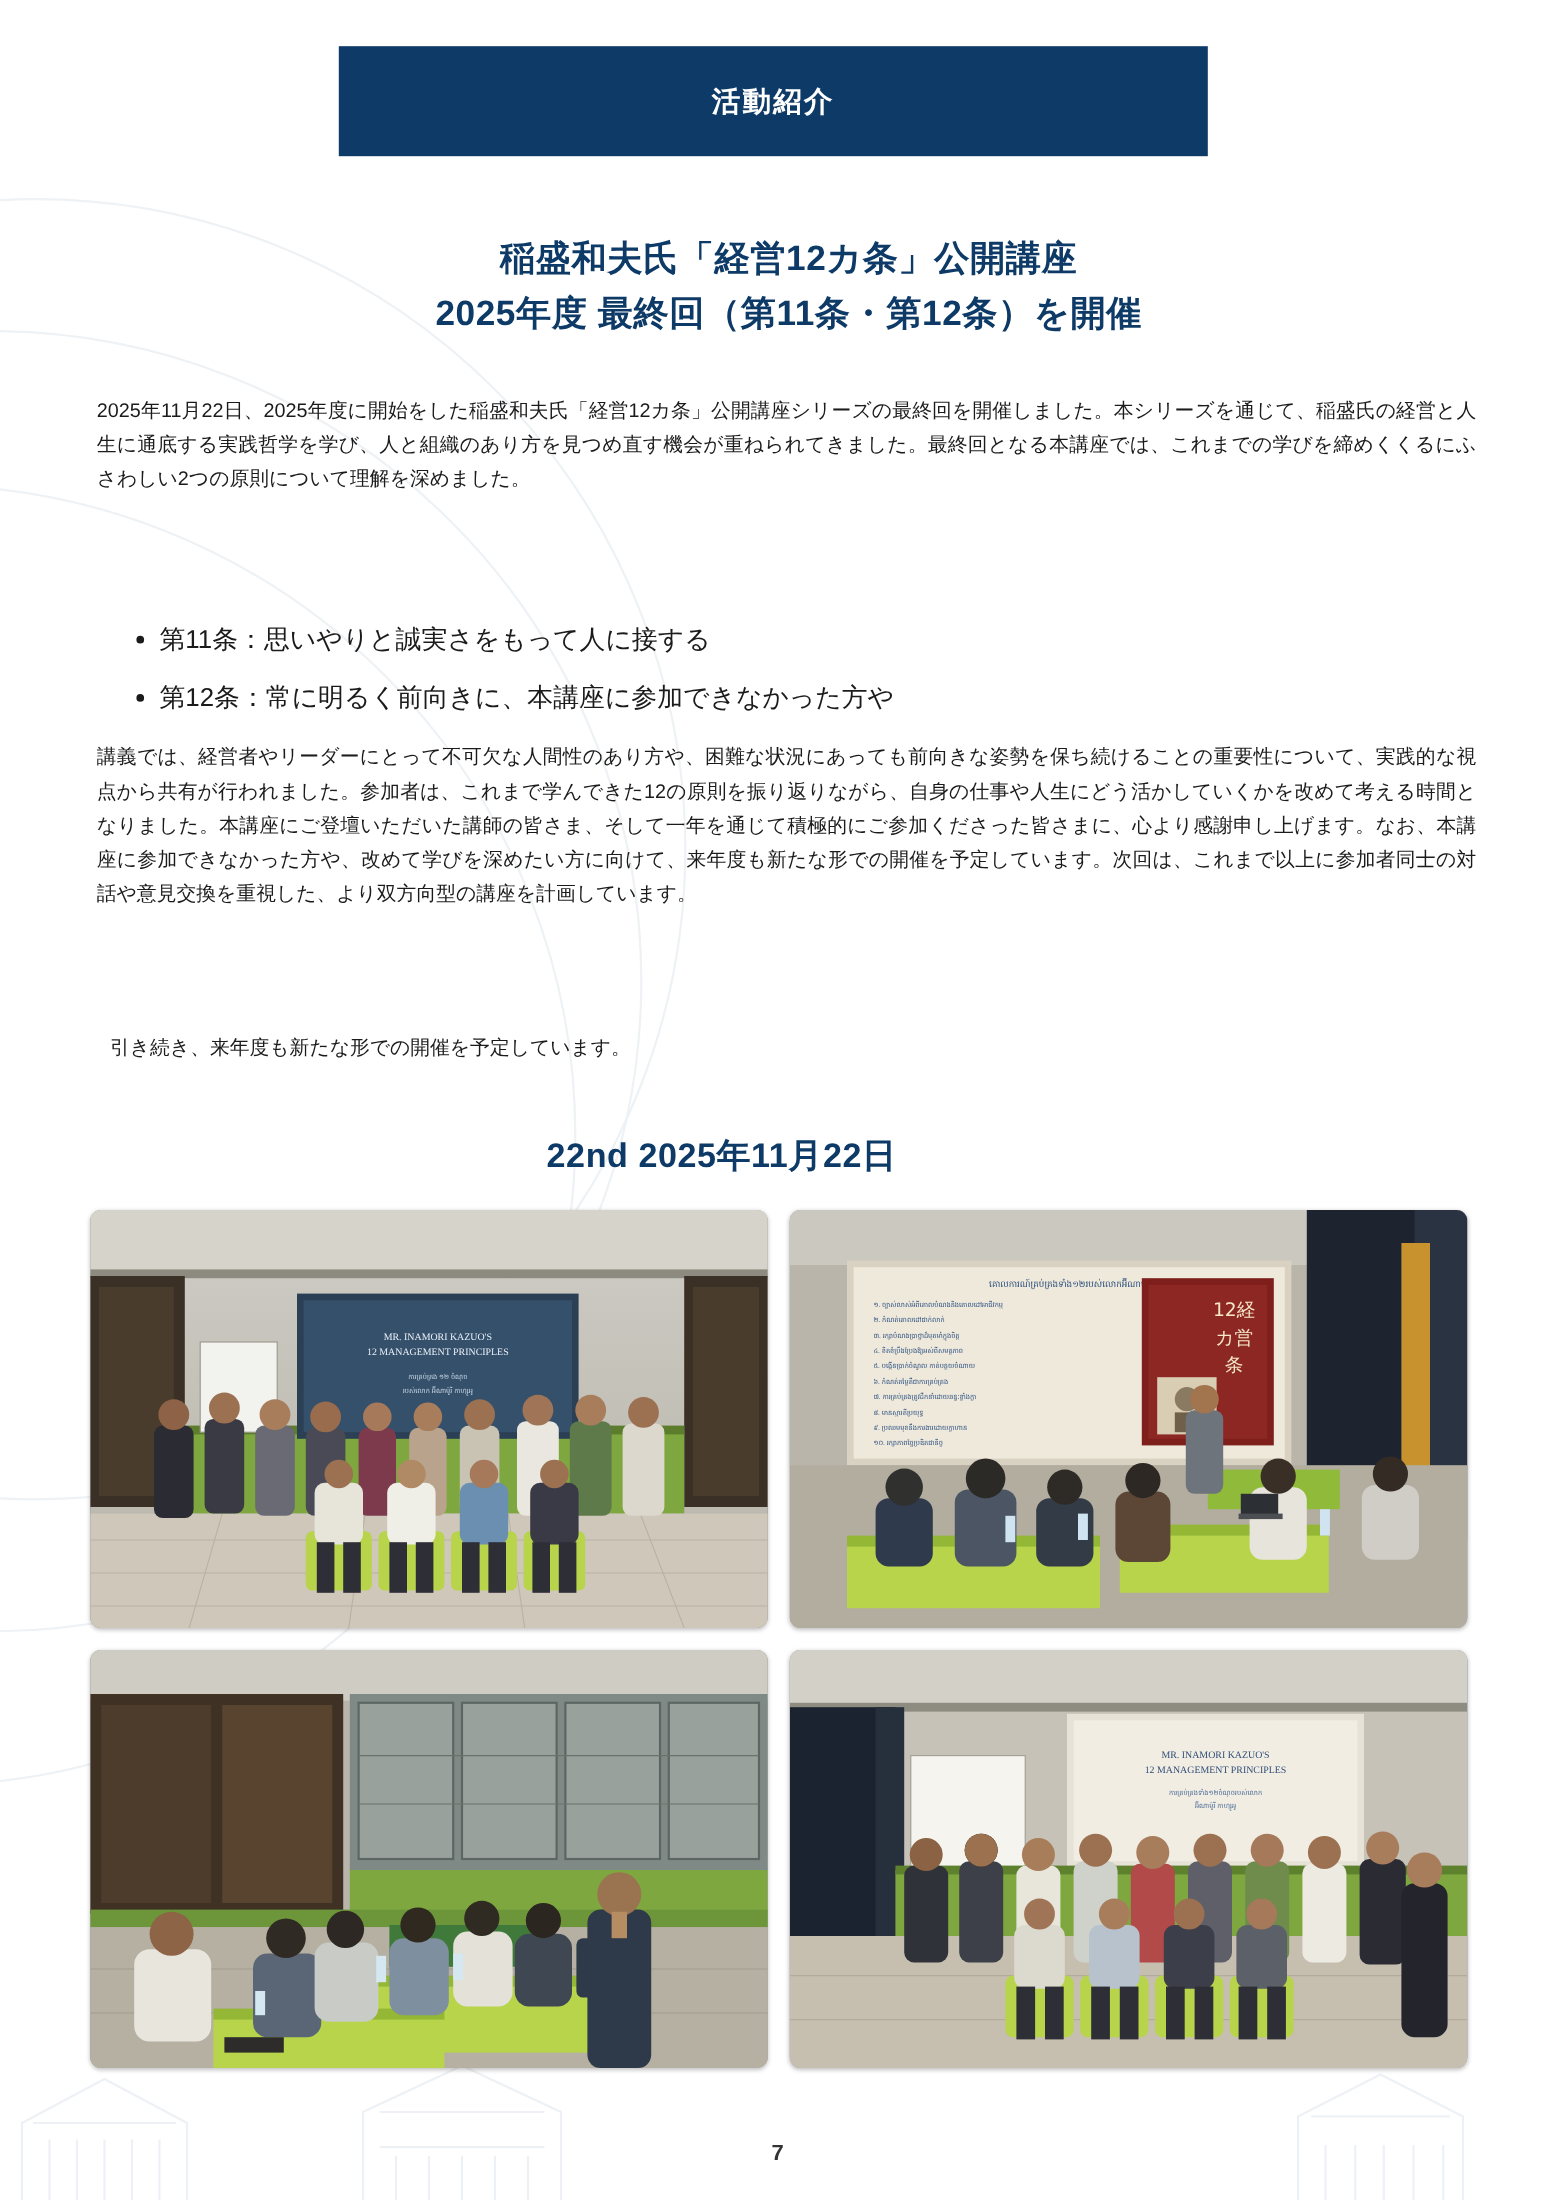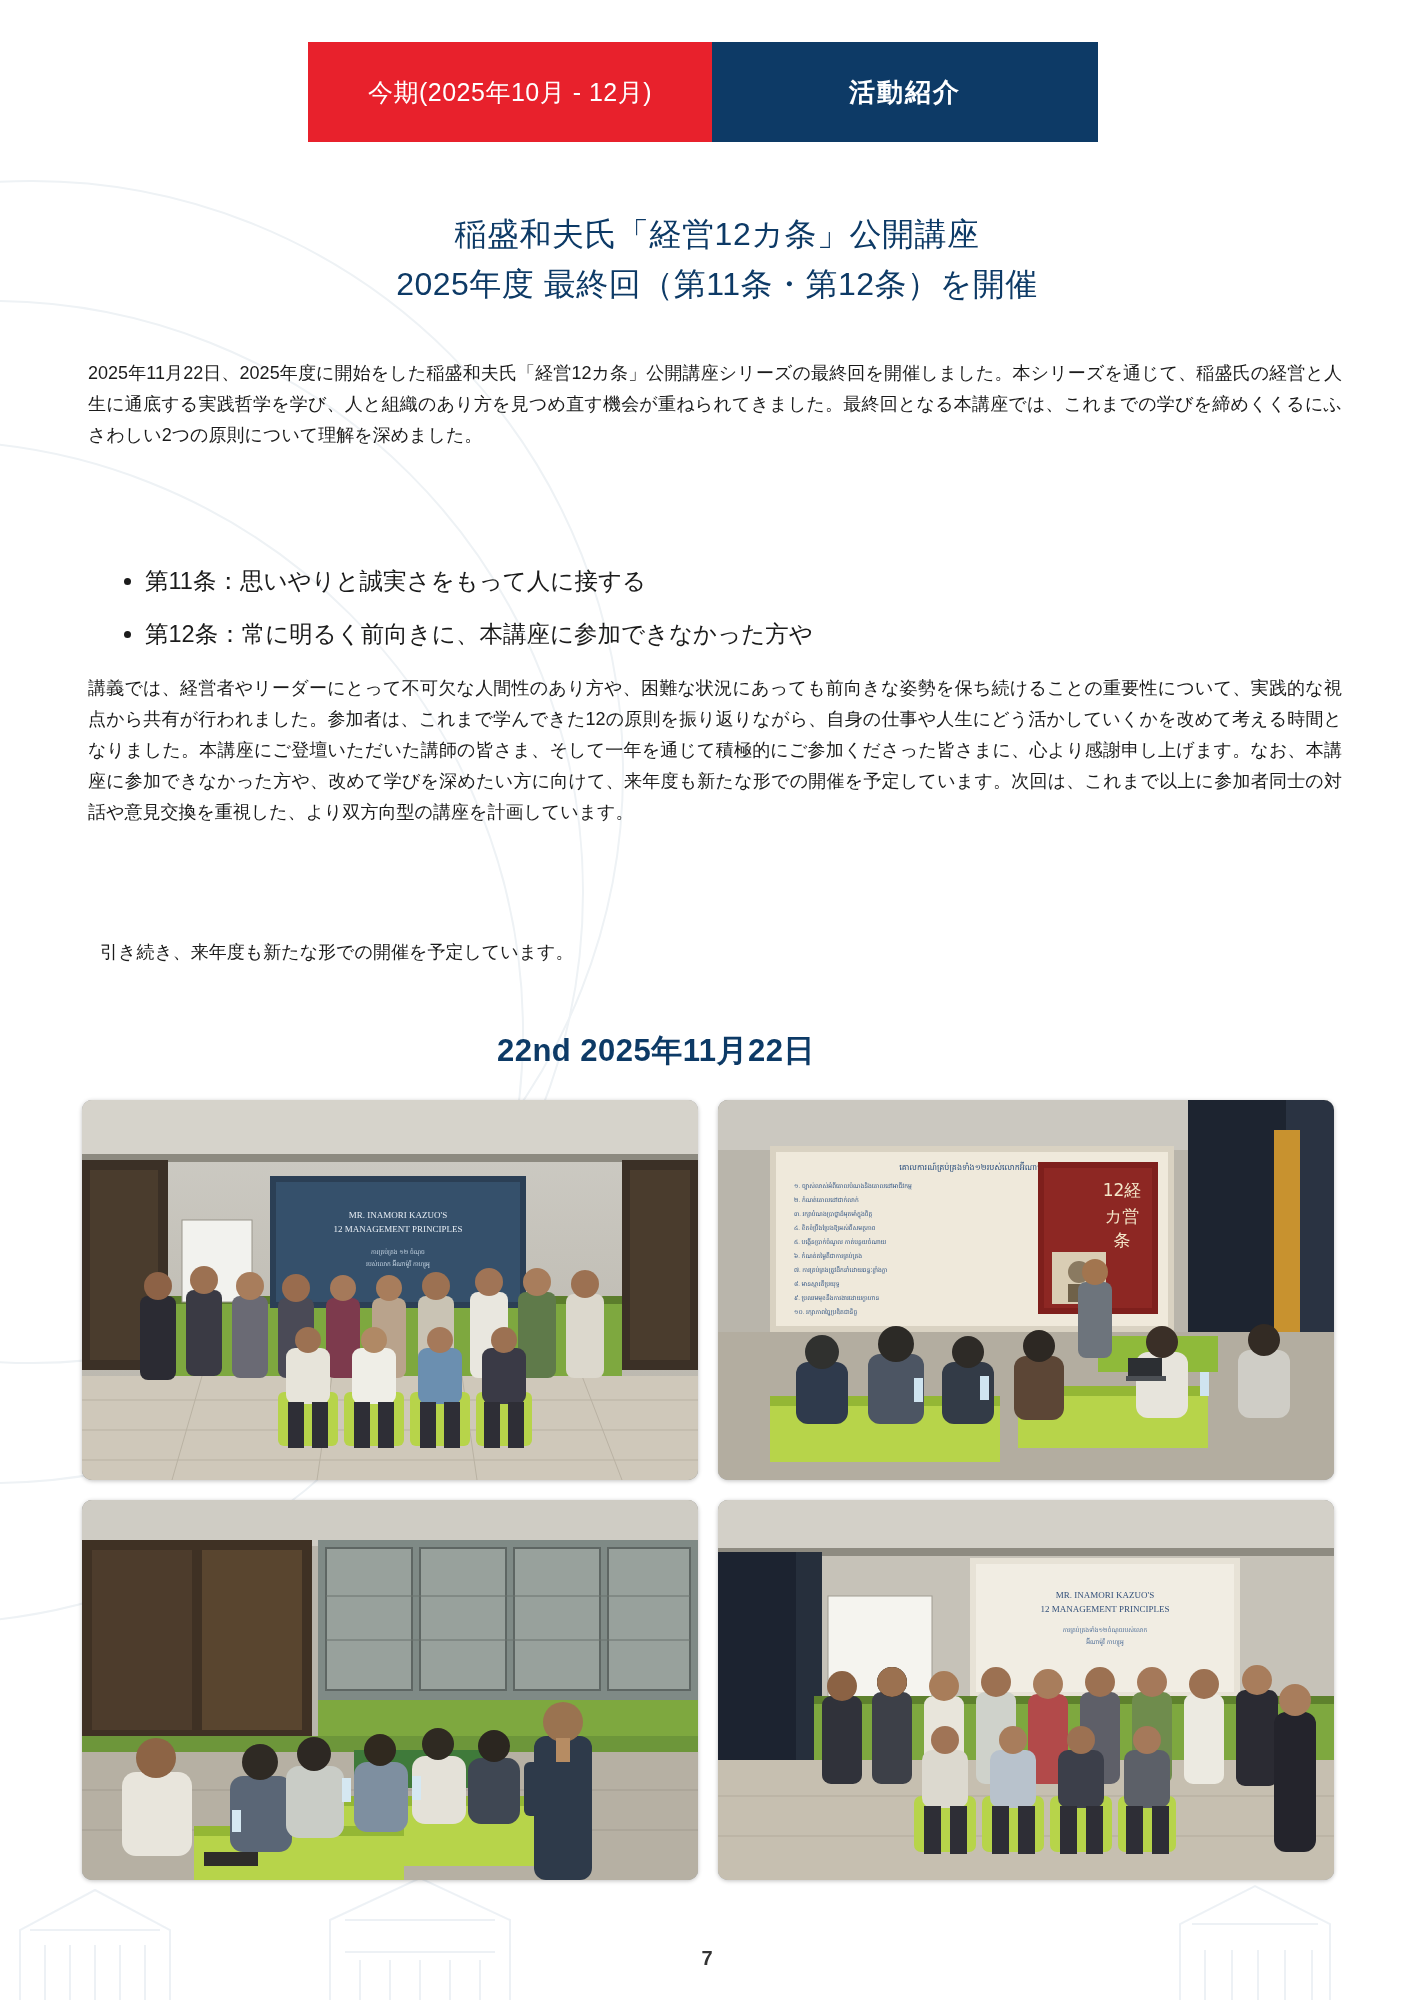--- a/index.html
+++ b/index.html
@@ -89,21 +89,21 @@
   .title-block {
     position: absolute;
     left: 0;
     top: 210px;
     width: 1414px;
     text-align: center;
     color: #0d3a66;
   }
   .title-line {
     font-size: 32px;
-    font-weight: normal;
+    font-weight: bold;
     line-height: 1.55;
     letter-spacing: .5px;
     margin-left: 20px;
   }
 
   
   .body-text {
     position: absolute;
     left: 88px;
     width: 1254px;
@@ -195,21 +195,20 @@
     <path d="M360 140 L360 100 M390 140 L390 100 M420 140 L420 100 M450 140 L450 100 M480 140 L480 100"></path>
     <path d="M1180 140 L1180 64 L1255 26 L1330 64 L1330 140"></path>
     <path d="M1192 64 L1318 64"></path>
     <path d="M1205 140 L1205 90 M1232 140 L1232 90 M1258 140 L1258 90 M1285 140 L1285 90 M1312 140 L1312 90"></path>
   </g>
 </svg>
 
 <div class="page">
 
   <div class="banner">
-    <div class="banner-left">今期(2025年10月 ‐ 12月)</div>
     <div class="banner-right">活動紹介</div>
   </div>
 
   <div class="title-block">
     <div class="title-line">稲盛和夫氏「経営12カ条」公開講座</div>
     <div class="title-line">2025年度 最終回（第11条・第12条）を開催</div>
   </div>
 
   <div class="body-text" id="para1">2025年11月22日、2025年度に開始をした稲盛和夫氏「経営12カ条」公開講座シリーズの最終回を開催しました。本シリーズを通じて、稲盛氏の経営と人生に通底する実践哲学を学び、人と組織のあり方を見つめ直す機会が重ねられてきました。最終回となる本講座では、これまでの学びを締めくくるにふさわしい2つの原則について理解を深めました。</div>
 

